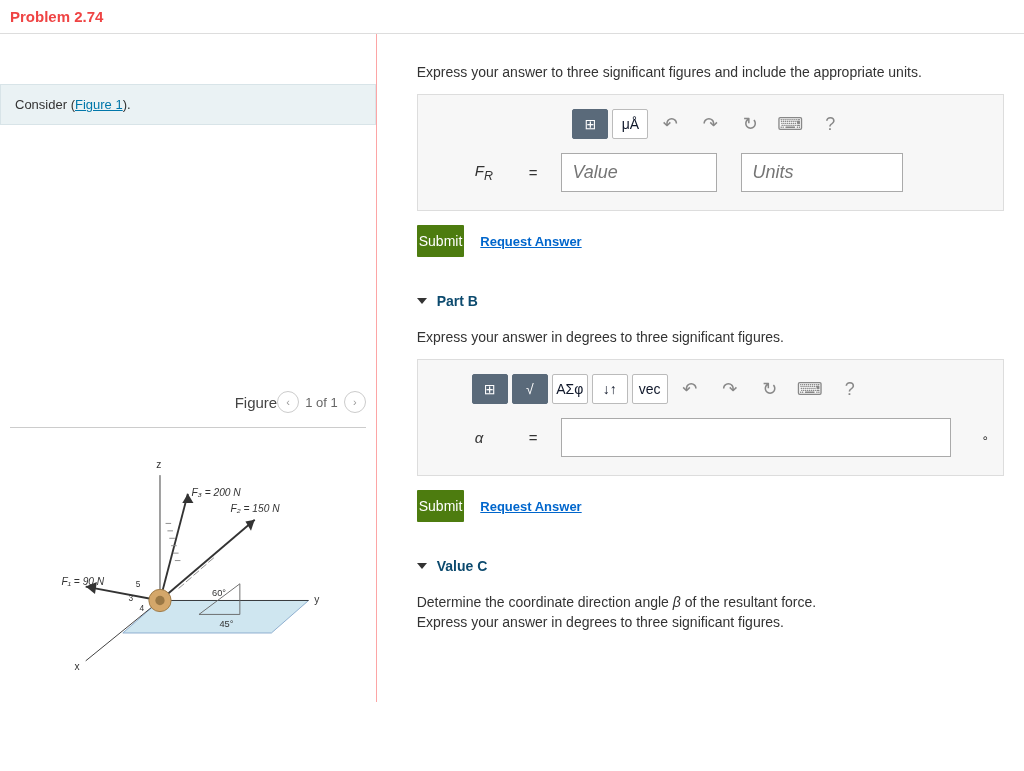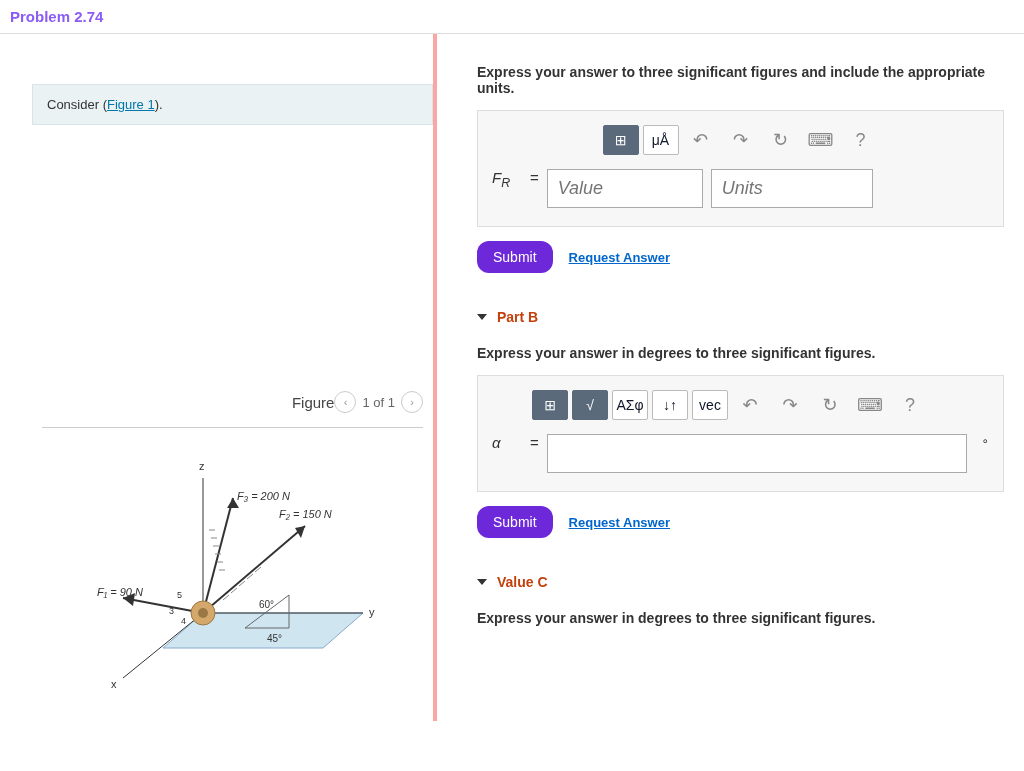--- a/index.html
+++ b/index.html
@@ -1,47 +1,47 @@
 <!DOCTYPE html>
 <html><head>
 <meta charset="utf-8">
 <style>
 * { box-sizing: border-box; margin: 0; padding: 0; }
 body { font-family: Arial, Helvetica, sans-serif; font-size: 13px; color: #333; background: #fff; }
-.header { padding: 8px 10px; font-weight: bold; font-size: 15px; color: #8b5cf6; border-bottom: 1px solid #ddd; }
+.header { padding: 8px 10px; font-weight: bold; font-size: 15px; color: #ef4444; border-bottom: 1px solid #ddd; }
 .layout { display: flex; }
-.left { width: 405px; border-right: 4px solid #fca5a5; padding-top: 50px; margin-left: 32px; }
+.left { width: 405px; border-right: 1px solid #fca5a5; padding-top: 50px; }
 .right { flex: 1; padding: 30px 20px 20px 40px; }
 .consider-box { background: #eaf2f4; border: 1px solid #d8e4e8; padding: 12px 14px; margin-bottom: 260px; }
 .link { color: #0077aa; text-decoration: underline; cursor: pointer; }
 .figure-section { padding: 0 10px; }
 .figure-header { display: flex; justify-content: flex-end; align-items: center; padding: 6px 0; font-size: 15px; color: #444; }
 .pager { display: flex; align-items: center; gap: 6px; font-size: 13px; color: #666; }
 .page-btn { width: 22px; height: 22px; border: 1px solid #ccc; border-radius: 50%; display:flex; align-items:center; justify-content:center; font-size: 11px; color:#999; cursor:pointer; background:#fff; }
 .figure-img { padding: 10px 20px 20px 20px; text-align: center; }
 .figure-img svg { max-width: 340px; }
 .prompt { font-size: 14px; color: #333; margin-bottom: 4px; }
-.instr { font-weight: bold; font-size: 14px; color: #333; margin-bottom: 14px; }
+.instr { font-weight: normal; font-size: 14px; color: #333; margin-bottom: 14px; }
 .answer-box { border: 1px solid #ddd; background: #f7f7f7; padding: 14px; margin-bottom: 14px; }
 .toolbar { display: flex; gap: 4px; align-items: center; margin-bottom: 14px; justify-content: center; }
 .tool { width: 36px; height: 30px; border: 1px solid #bbb; border-radius: 2px; display:flex; align-items:center; justify-content:center; font-size: 14px; color:#0f172a; cursor:pointer; background:#fff; }
 .tool.dark { background: #5a6a7a; color: #fff; border-color:#5a6a7a; }
 .tool.icon-only { background: transparent; border: none; font-size: 18px; color: #888; }
-.val-row { display:flex; align-items:flex-start; gap: 8px; margin-bottom: 4px; }
+.val-row { display:flex; align-items:center; gap: 24px; margin-bottom: 4px; margin-left: 43px; }
 .var-label { font-style: italic; font-size: 15px; color: #333; min-width: 30px; }
 .eq { font-size: 15px; }
 .val-input { border: 1px solid #aaa; padding: 8px 10px; font-size: 18px; font-style: italic; color: #999; background: #fff; }
 .val-input.value { width: 156px; }
 .val-input.units { width: 162px; }
 .val-input.wide { flex:1; width: 390px; }
 .unit-suffix { font-size: 12px; color:#333; margin-left: 6px; }
 .submit-row { display: flex; align-items: center; gap: 16px; }
-.submit-btn { background: #6d28d9; color: #fff; border: none; padding: 8px 16px; font-size: 14px; cursor: pointer; border-radius: 12px; }
+.submit-btn { background: #4d7c0f; color: #fff; border: none; padding: 8px 2px; font-size: 14px; cursor: pointer; border-radius: 1px; }
 .req-link { color: #0066cc; font-weight: bold; text-decoration: underline; cursor: pointer; font-size: 13px; }
-.part-header { display:flex; align-items:center; gap: 10px; padding: 12px 0; margin-top: 24px; margin-bottom: 8px; font-weight: bold; font-size: 14px; color:#c2410c; }
+.part-header { display:flex; align-items:center; gap: 10px; padding: 12px 0; margin-top: 24px; margin-bottom: 8px; font-weight: bold; font-size: 14px; color:#0c4a6e; }
 .caret { width: 0; height: 0; border-left: 5px solid transparent; border-right: 5px solid transparent; border-top: 6px solid #333; }
 hr.sep { border: none; border-top: 1px solid #ccc; margin: 8px 0 0 0; }
 </style>
 </head>
 <body>
 
 <div class="header">Problem 2.74</div>
 
 <div class="layout">
   <div class="left">
@@ -164,17 +164,20 @@
         <button class="submit-btn">Submit</button>
         <span class="req-link">Request Answer</span>
       </div>
     </div>
 
     <div class="part-header">
       <span class="caret"></span>
       <span>Value C</span>
     </div>
     <div>
+      <div class="prompt">
+        <span>Determine the coordinate direction angle </span><i>β</i><span> of the resultant force.</span>
+      </div>
       <div class="instr">Express your answer in degrees to three significant figures.</div>
     </div>
 
   </div>
 </div>
 
 </body></html>

